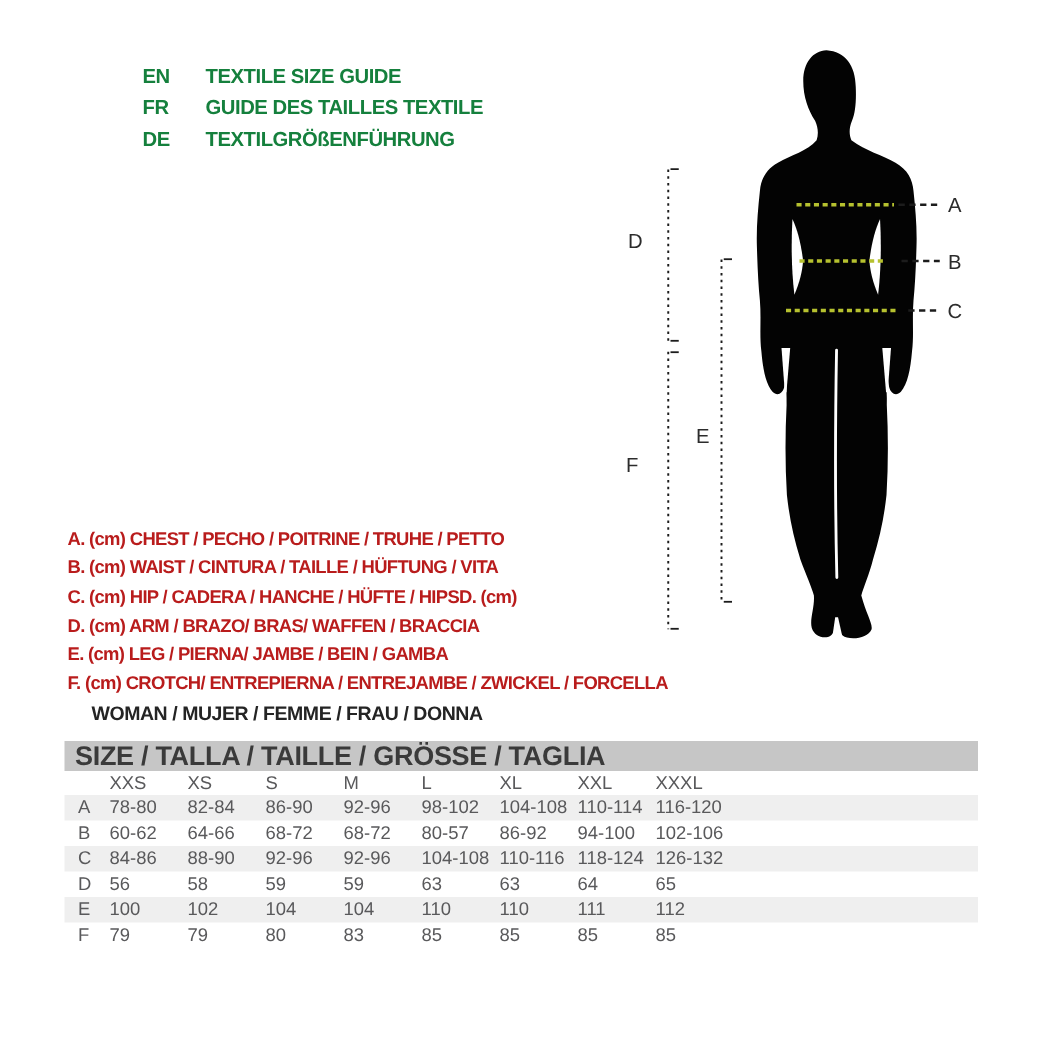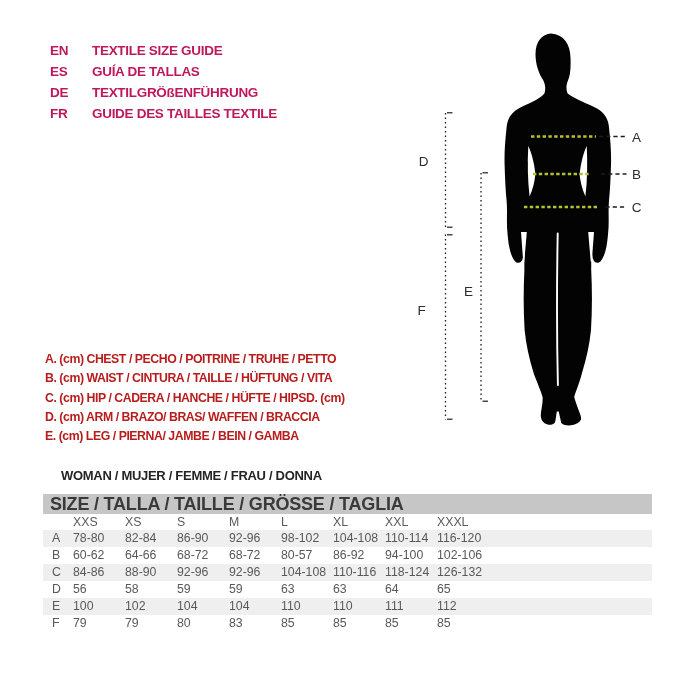--- a/index.html
+++ b/index.html
@@ -2,21 +2,21 @@
 <html><head>
 <meta charset="utf-8">
 <style>
   html,body{margin:0;padding:0;background:#fff;}
   .canvas{
     position:relative;width:700px;height:700px;background:#ffffff;overflow:hidden;
     font-family:"Liberation Sans",sans-serif;color:#232323;
   }
   
   .lang-list{position:absolute;left:50px;top:40px;}
-  .lang-row{height:21px;line-height:21px;font-size:13.5px;font-weight:700;letter-spacing:-0.3px;color:#be185d;white-space:nowrap;}
+  .lang-row{height:21px;line-height:21px;font-size:13.5px;font-weight:700;letter-spacing:-0.3px;color:#15803d;white-space:nowrap;margin-left:45px;}
   .lang-code{display:inline-block;width:42px;}
   
   .figure{position:absolute;left:400px;top:25px;width:260px;height:415px;}
   .figure text{font-family:"Liberation Sans",sans-serif;font-size:13.5px;fill:#2c2c2c;}
   
   .legend{position:absolute;left:45px;top:350px;}
   .legend-line{height:19.3px;line-height:19.3px;font-size:12.3px;font-weight:700;letter-spacing:-0.45px;color:#b91c1c;white-space:nowrap;}
   
   .gender-heading{position:absolute;left:61px;top:468px;font-size:13px;font-weight:700;letter-spacing:-0.3px;color:#242424;white-space:nowrap;}
   
@@ -32,27 +32,24 @@
 </head>
 <body>
 
 <div class="canvas">
 
   <div class="lang-list">
     <div class="lang-row">
       <span class="lang-code">EN</span><span class="lang-title">TEXTILE SIZE GUIDE</span>
     </div>
     <div class="lang-row">
-      <span class="lang-code">ES</span><span class="lang-title">GUÍA DE TALLAS</span>
+      <span class="lang-code">FR</span><span class="lang-title">GUIDE DES TAILLES TEXTILE</span>
     </div>
     <div class="lang-row">
       <span class="lang-code">DE</span><span class="lang-title">TEXTILGRÖßENFÜHRUNG</span>
-    </div>
-    <div class="lang-row">
-      <span class="lang-code">FR</span><span class="lang-title">GUIDE DES TAILLES TEXTILE</span>
     </div>
   </div>
 
   <svg class="figure" viewBox="0 0 260 415" xmlns="http://www.w3.org/2000/svg">
 
     <path fill="#030303" d="
       M151,8.5
       C142,9 135.5,16.5 135.5,29
       C135.5,39.5 138.8,48.5 143.4,55.5
       C145.4,60 145.8,64.5 144.4,68.5
@@ -123,20 +120,21 @@
     <text x="68.5" y="266" text-anchor="middle" dominant-baseline="central">E</text>
     <text x="21.5" y="285" text-anchor="middle" dominant-baseline="central">F</text>
   </svg>
 
   <div class="legend">
     <div class="legend-line">A. (cm) CHEST / PECHO / POITRINE / TRUHE / PETTO</div>
     <div class="legend-line">B. (cm) WAIST / CINTURA / TAILLE / HÜFTUNG / VITA</div>
     <div class="legend-line">C. (cm) HIP / CADERA / HANCHE / HÜFTE / HIPSD. (cm)</div>
     <div class="legend-line">D. (cm) ARM / BRAZO/ BRAS/ WAFFEN / BRACCIA</div>
     <div class="legend-line">E. (cm) LEG / PIERNA/ JAMBE / BEIN / GAMBA</div>
+    <div class="legend-line">F. (cm) CROTCH/ ENTREPIERNA / ENTREJAMBE / ZWICKEL / FORCELLA</div>
   </div>
 
   <div class="gender-heading">WOMAN / MUJER / FEMME / FRAU / DONNA</div>
 
   <div class="size-table">
     <div class="st-bar">SIZE / TALLA / TAILLE / GRÖSSE / TAGLIA</div>
 
     <div class="st-row st-head">
       <span class="st-label"></span>
       <span class="st-cell">XXS</span>

